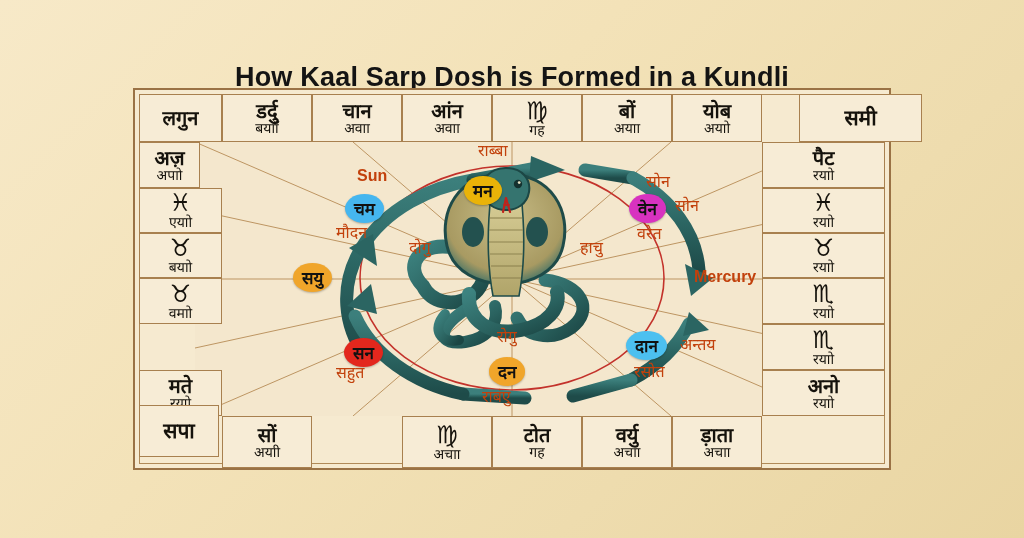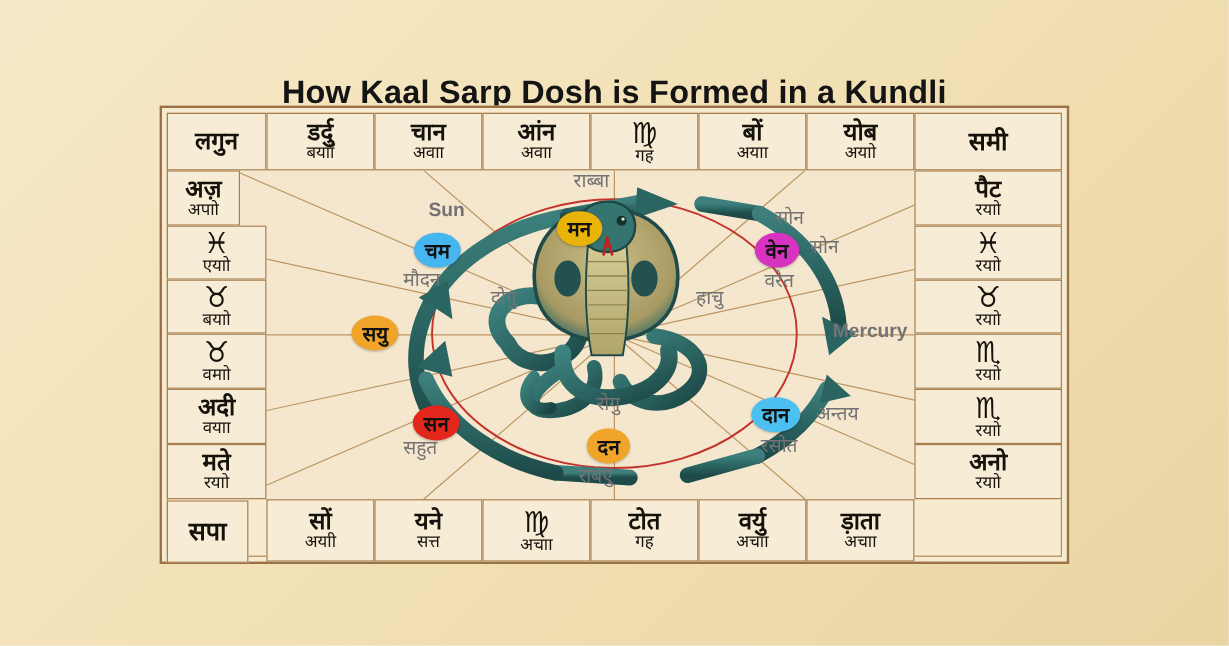--- a/index.html
+++ b/index.html
@@ -67,21 +67,21 @@
     display:flex;align-items:center;justify-content:center;
     font-family:"Liberation Serif",serif;
     font-size:17px;font-weight:700;color:#111;
     white-space:nowrap;
     padding:3px 9px;
     box-shadow:0 1px 2px rgba(0,0,0,.25);
   }
   .lbl{
     position:absolute;z-index:12;
     font-family:"Liberation Serif",serif;
-    font-size:16px;color:#737373;white-space:nowrap;
+    font-size:16px;color:#c2410c;white-space:nowrap;
   }
   .lbl.en{font-family:"Liberation Sans",sans-serif;font-size:16px;font-weight:600;}
 </style>
 </head>
 <body>
 
 <div id="title">How Kaal Sarp Dosh is Formed in a Kundli</div>
 
 <div id="frame">
   <div id="frame-inner"></div>
@@ -130,44 +130,40 @@
     <span class="t2">गह</span>
   </div>
   <div class="cell" style="left:447px;top:4px;width:90px;height:48px">
     <span class="t1">बों</span>
     <span class="t2">अयाा</span>
   </div>
   <div class="cell" style="left:537px;top:4px;width:90px;height:48px">
     <span class="t1">योब</span>
     <span class="t2">अयाो</span>
   </div>
-  <div class="cell single" style="left:627px;top:4px;width:123px;height:48px">
+  <div class="cell single" style="left:664px;top:4px;width:123px;height:48px">
     <span class="t1">समी</span>
   </div>
 
   <div class="cell" style="left:4px;top:52px;width:61px;height:46px">
     <span class="t1">अज़</span>
     <span class="t2">अपाो</span>
   </div>
   <div class="cell" style="left:4px;top:98px;width:83px;height:45px">
     <span class="t1 sym">♓</span>
     <span class="t2">एयाो</span>
   </div>
   <div class="cell" style="left:4px;top:143px;width:83px;height:45px">
     <span class="t1 sym">♉</span>
     <span class="t2">बयाो</span>
   </div>
   <div class="cell" style="left:4px;top:188px;width:83px;height:46px">
     <span class="t1 sym">♉</span>
     <span class="t2">वमाो</span>
   </div>
-  <div class="cell" style="left:4px;top:234px;width:83px;height:46px">
-    <span class="t1">अदी</span>
-    <span class="t2">वयाा</span>
-  </div>
   <div class="cell" style="left:4px;top:280px;width:83px;height:46px">
     <span class="t1">मते</span>
     <span class="t2">रयाो</span>
   </div>
 
   <div class="cell" style="left:627px;top:52px;width:123px;height:46px">
     <span class="t1">पैट</span>
     <span class="t2">रयाो</span>
   </div>
   <div class="cell" style="left:627px;top:98px;width:123px;height:45px">
@@ -184,30 +180,26 @@
   </div>
   <div class="cell" style="left:627px;top:234px;width:123px;height:46px">
     <span class="t1 sym">♏</span>
     <span class="t2">रयाो</span>
   </div>
   <div class="cell" style="left:627px;top:280px;width:123px;height:46px">
     <span class="t1">अनो</span>
     <span class="t2">रयाो</span>
   </div>
 
-  <div class="cell single" style="left:4px;top:327px;width:68px;height:52px">
+  <div class="cell single" style="left:4px;top:315px;width:80px;height:52px">
     <span class="t1">सपा</span>
   </div>
   <div class="cell" style="left:87px;top:326px;width:90px;height:52px">
     <span class="t1">सों</span>
     <span class="t2">अयाी</span>
-  </div>
-  <div class="cell" style="left:177px;top:326px;width:90px;height:52px">
-    <span class="t1">यने</span>
-    <span class="t2">सत्त</span>
   </div>
   <div class="cell" style="left:267px;top:326px;width:90px;height:52px">
     <span class="t1 sym">♍</span>
     <span class="t2">अचाा</span>
   </div>
   <div class="cell" style="left:357px;top:326px;width:90px;height:52px">
     <span class="t1">टोत</span>
     <span class="t2">गह</span>
   </div>
   <div class="cell" style="left:447px;top:326px;width:90px;height:52px">

